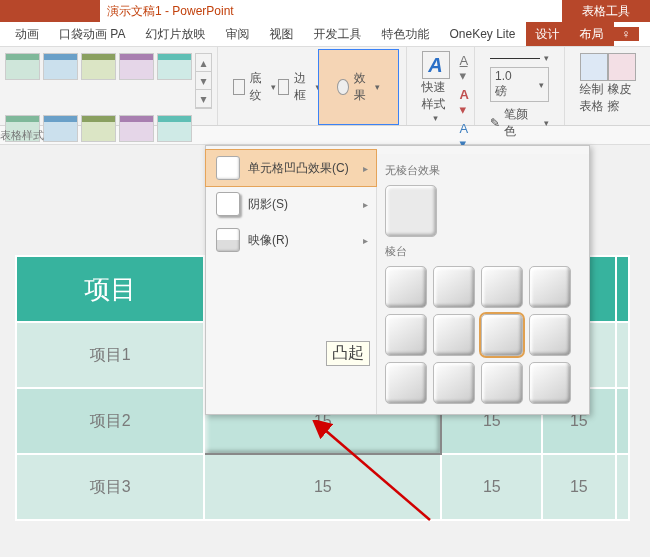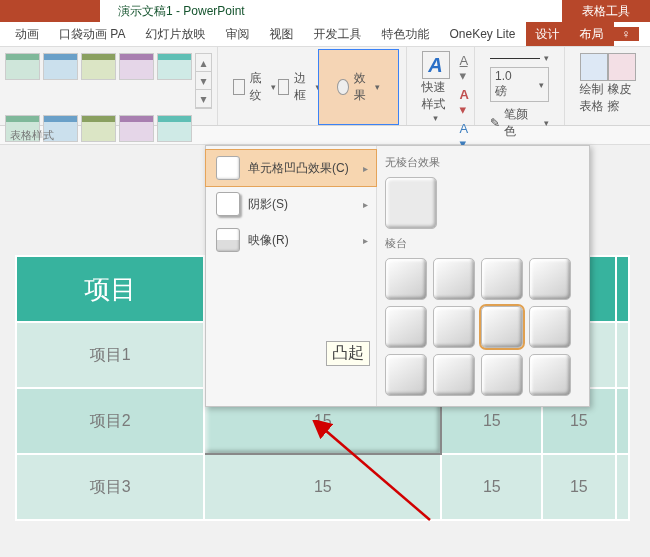--- a/index.html
+++ b/index.html
@@ -1,18 +1,18 @@
 <!DOCTYPE html>
 <html><head>
 <meta charset="utf-8">
 <style>
   body { margin:0; font-family:"Microsoft YaHei",sans-serif; font-size:12px; background:#f1f1f1; width:650px; height:557px; overflow:hidden; }
   .title-bar { height:22px; background:#fff; display:flex; align-items:center; position:relative; }
   .title-left { width:100px; height:22px; background:#b7472a; }
-  .title-center { color:#14532d; position:absolute; left:118px; }
+  .title-center { color:#c2410c; position:absolute; left:107px; }
   .title-right { position:absolute; right:0; top:0; height:22px; background:#b7472a; color:#fff; display:flex; align-items:center; padding:0 20px; }
   .tabs { height:24px; background:#fff; display:flex; align-items:center; padding-left:5px; border-bottom:1px solid #ddd; }
   .tab { padding:0 10px; height:24px; line-height:24px; color:#444; cursor:pointer; }
   .tab.active { background:#b7472a; color:#fff; }
   .tab.plain { color:#444; }
   .bulb { color:#fff; padding:0 8px; }
   .ribbon { height:78px; background:#f3f3f3; display:flex; border-bottom:1px solid #d5d5d5; }
   .sect { border-right:1px solid #ddd; padding:2px 5px; display:flex; flex-direction:row; }
   .styles-gal { display:flex; gap:3px; align-items:flex-start; padding-top:4px; }
   .sty { width:33px; height:25px; display:flex; flex-direction:column; border:1px solid #ccc; cursor:pointer; }
@@ -31,35 +31,35 @@
   .quick-sty { display:flex; flex-direction:column; align-items:center; padding:2px 10px 0; }
   .qs-ic { width:26px; height:26px; border:1px solid #aaa; color:#2a6fc7; font-weight:bold; font-style:italic; font-size:20px; display:flex; align-items:center; justify-content:center; }
   .mini-col { display:flex; flex-direction:column; gap:4px; padding-top:4px; color:#777; font-size:13px; }
   .pen-sect { display:flex; flex-direction:column; padding:4px 10px 0; gap:4px; }
   .pen-row { display:flex; align-items:center; gap:4px; }
   .pen-line { width:50px; height:1px; background:#333; }
   .pen-box { border:1px solid #bbb; padding:1px 4px; display:flex; align-items:center; gap:3px; color:#555; }
   .draw-sect { display:flex; gap:0; padding:4px 10px 0; }
   .draw-btn { display:flex; flex-direction:column; align-items:center; color:#555; cursor:pointer; }
   .draw-ic { width:26px; height:26px; border:1px solid #aaa; }
-  .sub-lbl { height:18px; background:#f8f8f8; border-bottom:1px solid #ddd; color:#777; font-size:11px; padding-left:10px; line-height:18px; }
+  .sub-lbl { height:18px; background:#f8f8f8; border-bottom:1px solid #ddd; color:#777; font-size:11px; padding-left:0; line-height:18px; }
   .canvas { position:relative; height:415px; background:#f1f1f1; padding-top:110px; }
   table { border-collapse:collapse; width:615px; margin-left:15px; }
   td { border:2px solid #fff; text-align:center; height:62px; font-size:16px; color:#7a7a7a; background:#d3eae4; }
   tr:first-child td { background:#37b39e; color:#fff; font-size:26px; }
   tr:nth-child(odd) td { background:#c0e3db; }
   tr:first-child td { background:#37b39e; }
   td.sel { background:#b9c2bf; border:2px solid #888; box-shadow:inset 2px 2px 4px rgba(255,255,255,.7), inset -2px -2px 4px rgba(0,0,0,.3); }
   .popup { position:absolute; left:205px; top:0; background:#f6f6f6; border:1px solid #c5c5c5; box-shadow:2px 2px 6px rgba(0,0,0,.25); display:flex; }
   .menu-l { width:170px; padding:4px 0; }
   .mitem { display:flex; align-items:center; gap:8px; padding:6px 10px; color:#444; cursor:pointer; position:relative; }
   .mitem.hover { background:#f7d6b0; border:1px solid #e5a45a; margin:-1px; }
   .mbox { width:22px; height:22px; background:#fff; border:1px solid #aaa; border-radius:3px; box-shadow:inset -1px -1px 2px rgba(0,0,0,.15); }
   .mar { position:absolute; right:8px; color:#888; font-size:10px; }
-  .menu-r { width:200px; border-left:1px solid #ddd; background:#f4f4f4; padding:6px; }
+  .menu-r { width:200px; border-left:1px solid #ddd; background:#f4f4f4; padding:6px;margin-top:8px; }
   .grp-lbl { color:#777; font-size:11px; padding:3px 2px; }
   .bevel-grid { display:flex; flex-wrap:wrap; gap:6px; padding:4px 2px; }
   .bev { width:40px; height:40px; background:linear-gradient(145deg,#fff,#ccc); border:1px solid #bbb; border-radius:5px; box-shadow:inset -2px -2px 3px rgba(0,0,0,.25), inset 2px 2px 3px #fff; cursor:pointer; }
   .bev.big { width:50px; height:50px; }
   .bev.sel { outline:2px solid #e0a050; }
   .tooltip { position:absolute; background:#fffff0; border:1px solid #aaa; font-size:16px; padding:1px 5px; color:#444; }
   .chev { font-size:9px; color:#666; }
   svg.arrow { position:absolute; pointer-events:none; }
 </style>
 </head>

